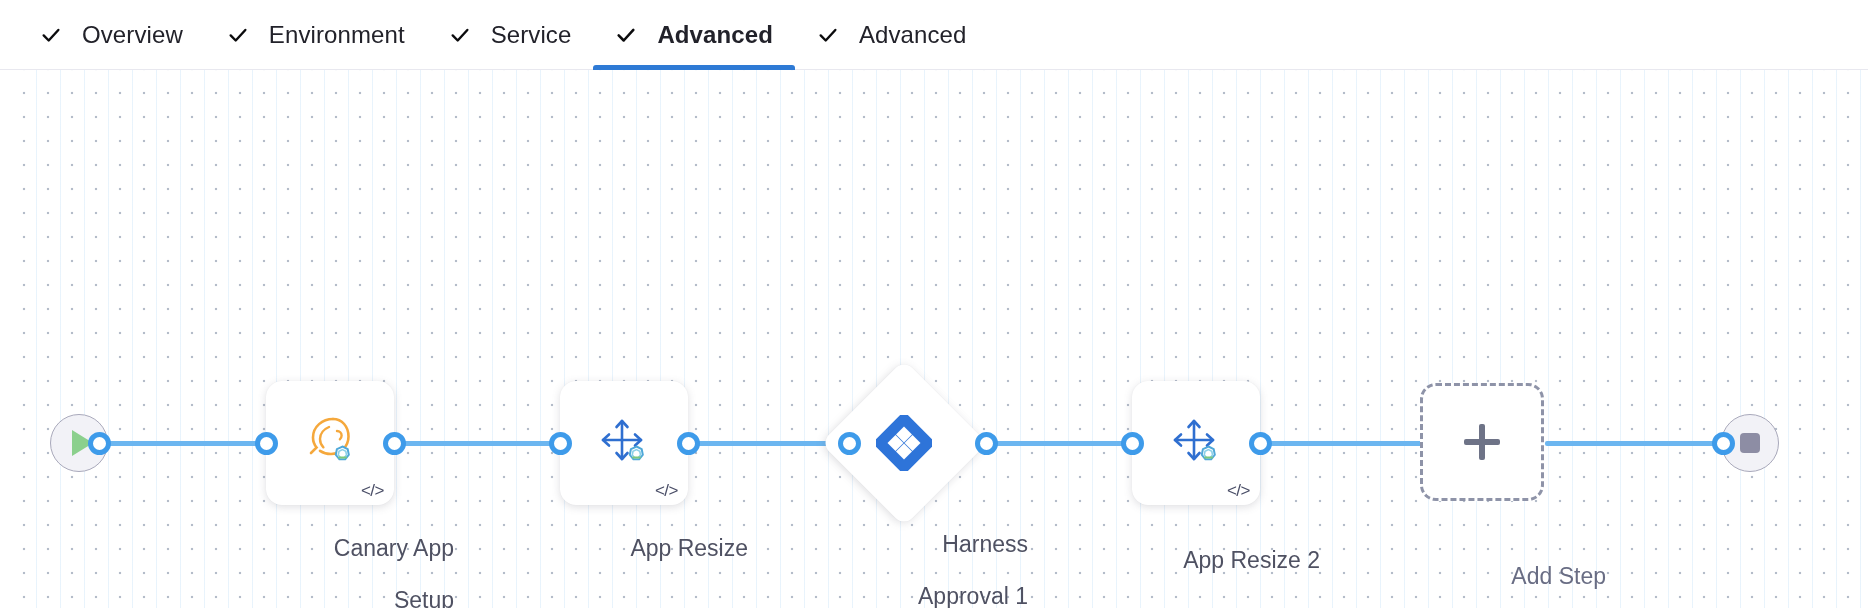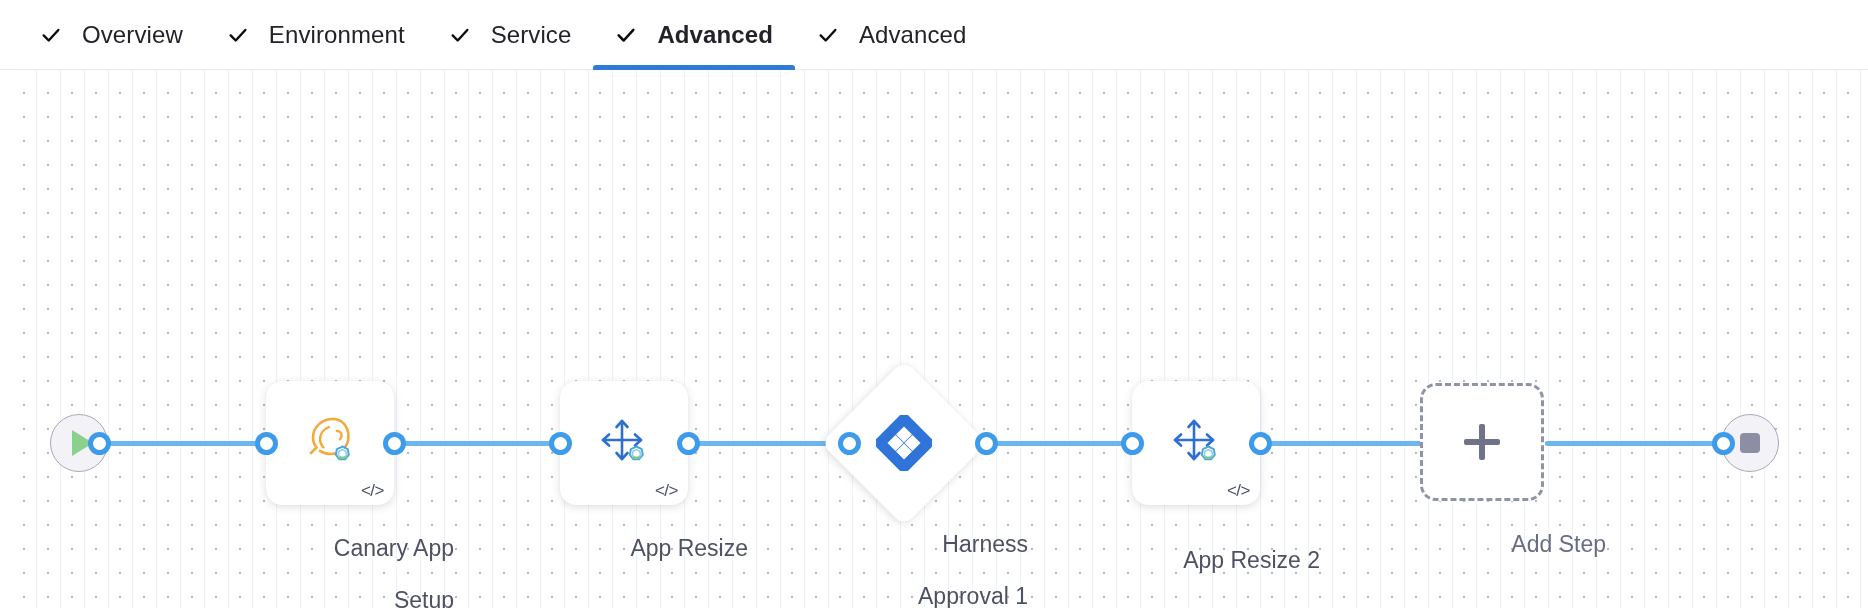--- a/index.html
+++ b/index.html
@@ -230,21 +230,21 @@
   .caption {
     position: absolute;
     text-align: right;
     font-size: 23px;
     line-height: 52px;
     color: #4f5162;
     white-space: pre-line;
     z-index: 3;
     pointer-events: none;
   }
-  .caption.muted { color: #696d84; }
+  .caption.muted { color: #696d84; margin-top: 32px; }
 </style>
 </head>
 <body>
 
 <div class="tabbar">
 
   <div class="tab">
     <span class="tab-check">
       <svg viewBox="0 0 24 24" fill="none">
           <path d="M4 12.5L9.5 18L20 6.5" stroke="currentColor" stroke-width="2.6" stroke-linecap="round" stroke-linejoin="round"></path>

